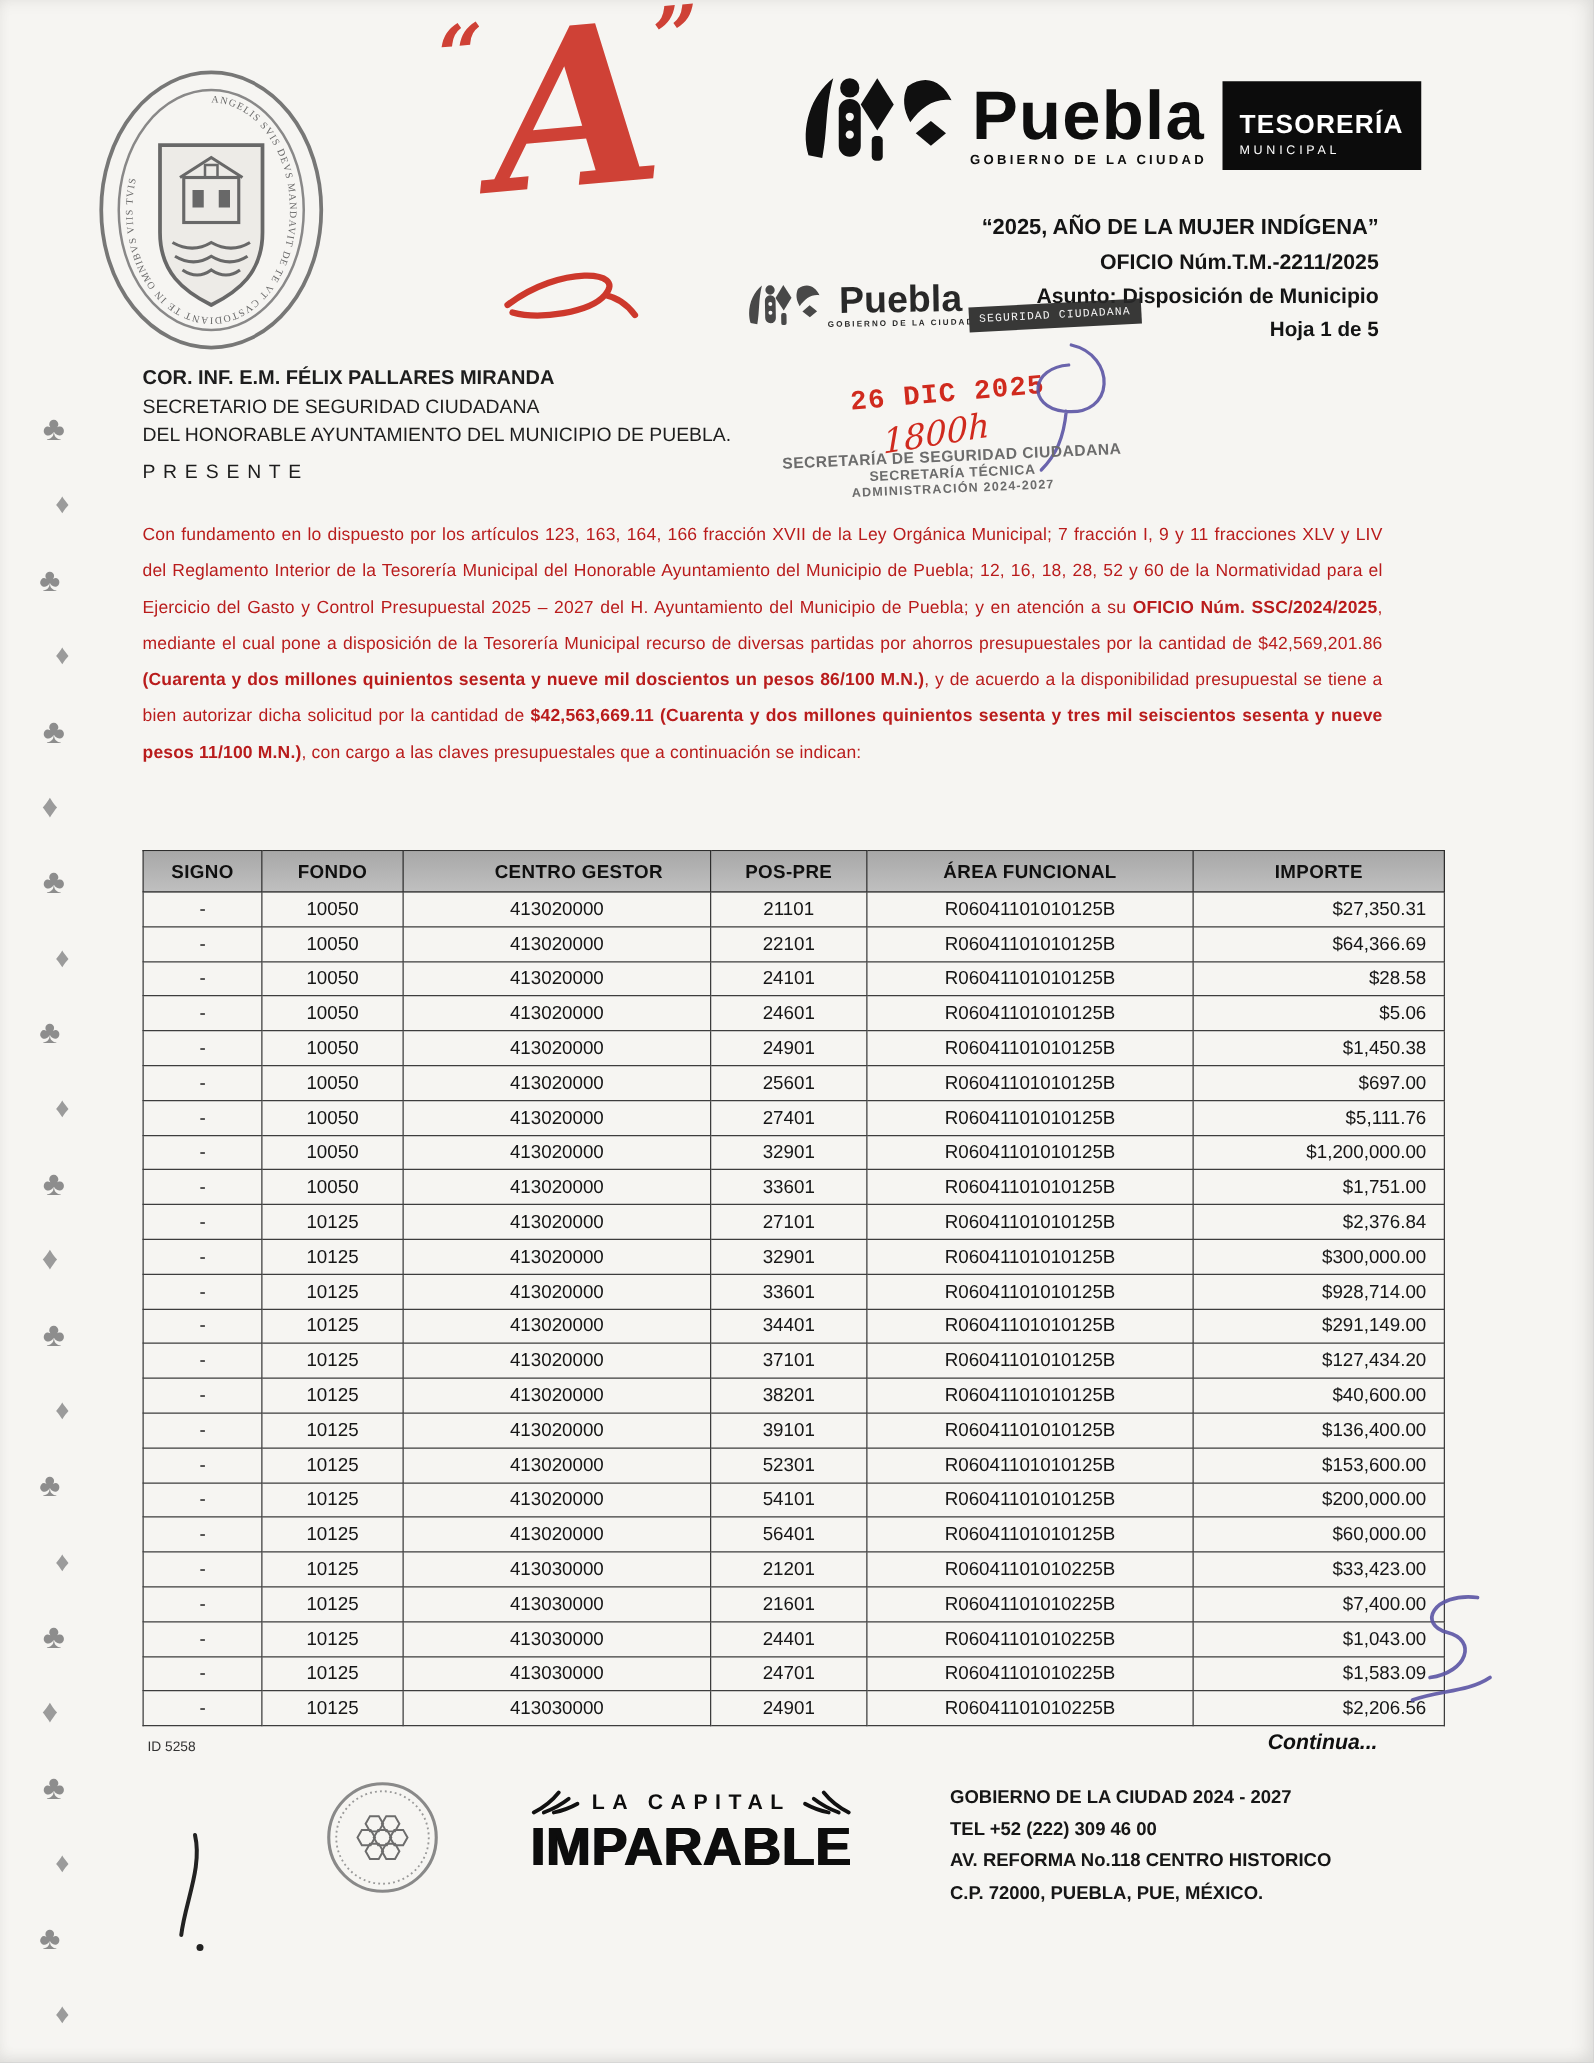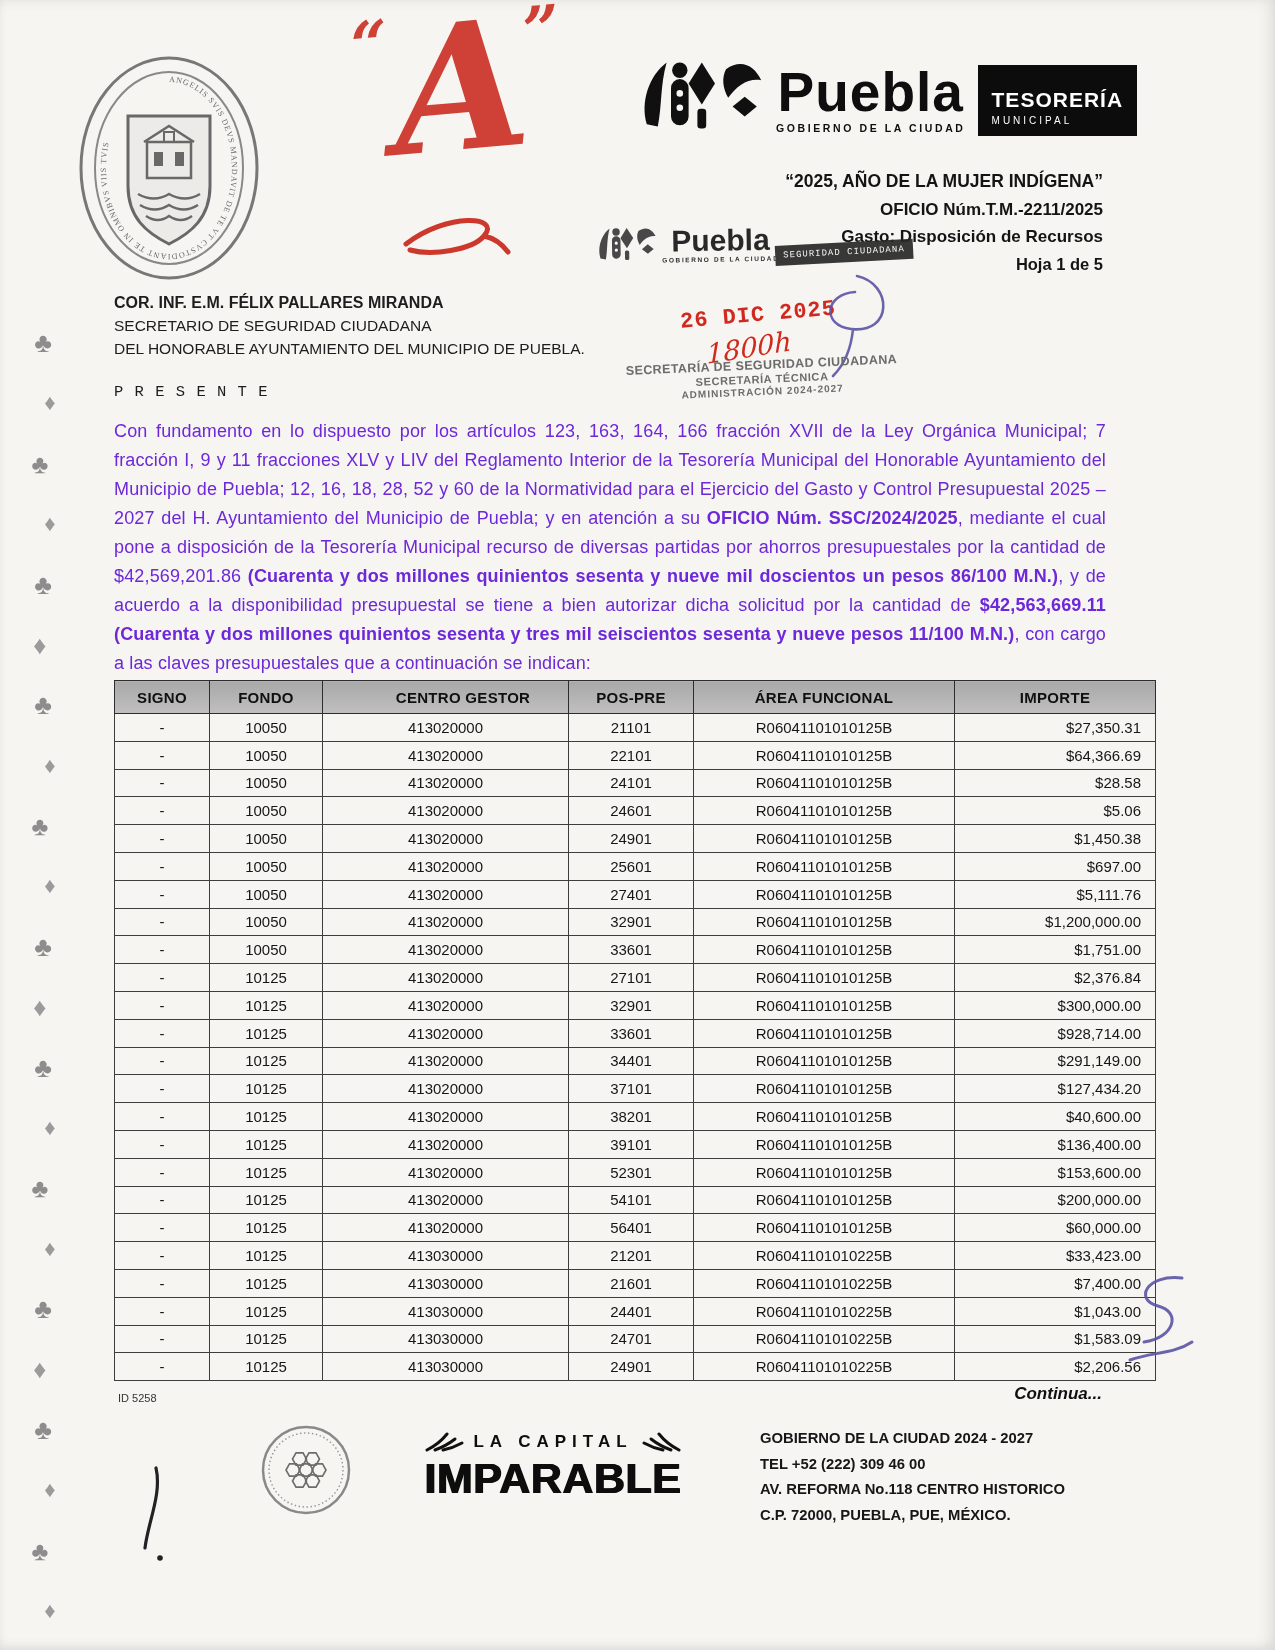--- a/index.html
+++ b/index.html
@@ -56,35 +56,35 @@
   .stamp2 .s2-icon{width:64px;height:44px;}
   .stamp2 .s2-word{text-align:center;margin-left:2px;}
   .stamp2 .s2-name{font-size:30px;font-weight:bold;color:#1c1c1c;line-height:.95;}
   .stamp2 .s2-tagline{font-size:6.5px;font-weight:bold;letter-spacing:1.6px;color:#1c1c1c;}
   .stamp2 .s2-band{background:#2c2c2c;color:#f0f0f0;font-family:"Liberation Mono",monospace;font-size:9px;letter-spacing:1px;padding:5px 8px;margin-left:-4px;margin-top:20px;transform:rotate(-2deg);white-space:nowrap;}
 
   
   .recipient{position:absolute;left:114px;top:291px;width:560px;}
   .recipient div{line-height:23px;font-size:15.5px;}
   .recipient .rname{font-weight:bold;font-size:16px;}
-  .recipient .rsal{margin-top:21px;letter-spacing:1px;font-family:Liberation Mono, monospace;}
+  .recipient .rsal{margin-top:6px;letter-spacing:1px;}
 
   
   .received-date{position:absolute;left:680px;top:303px;color:#d02a1e;font-family:"Liberation Mono",monospace;font-weight:bold;font-size:22px;letter-spacing:1px;transform:rotate(-5deg);}
   .received-time{position:absolute;left:706px;top:332px;color:#d02a1e;font-family:"DejaVu Serif",serif;font-style:italic;font-size:27px;transform:rotate(-9deg) skewX(-8deg);}
   .sig-scribble{position:absolute;left:795px;top:272px;}
 
   
   .office-stamp{position:absolute;left:588px;top:358px;width:348px;text-align:center;color:#6c6c6c;font-weight:bold;transform:rotate(-2.5deg);}
   .office-stamp .o1{font-size:12.5px;letter-spacing:.4px;}
   .office-stamp .o2{font-size:11px;margin-top:1px;letter-spacing:.6px;}
   .office-stamp .o3{font-size:10px;margin-top:1px;letter-spacing:1px;}
 
   
-  .body-par{position:absolute;left:114px;top:399px;width:992px;font-size:18px;line-height:29px;text-align:justify;color:#6d28d9;letter-spacing:.15px;}
+  .body-par{position:absolute;left:114px;top:399px;width:992px;font-size:14px;line-height:29px;text-align:justify;color:#b91c1c;letter-spacing:.15px;}
   .body-par .b{font-weight:bold;}
 
   
   .budget-table{position:absolute;left:114px;top:680px;width:990px;border-collapse:collapse;table-layout:fixed;}
   .budget-table th{
     background:linear-gradient(#a8a8a8,#c0c0c0);
     color:#101010;font-weight:bold;font-size:15px;letter-spacing:.3px;
     border:1px solid #2d2d2d;height:30px;
   }
   .budget-table td{
@@ -190,21 +190,21 @@
     </div>
     <div class="brand-box">
       <div class="l1">TESORERÍA</div>
       <div class="l2">MUNICIPAL</div>
     </div>
   </div>
 
   <div class="doc-meta">
     <div class="dm1">“2025, AÑO DE LA MUJER INDÍGENA”</div>
     <div class="dm2">OFICIO Núm.T.M.-2211/2025</div>
-    <div class="dm3">Gasto: Disposición de Recursos</div>
+    <div class="dm3">Asunto: Disposición de Municipio</div>
     <div class="dm4">Hoja 1 de 5</div>
   </div>
 
   <div class="stamp2">
     <svg class="s2-icon" viewBox="0 0 120 80" fill="#3d3d3d">
         <use href="#pmarks"></use>
       </svg>
     <div class="s2-word">
       <div class="s2-name">Puebla</div>
       <div class="s2-tagline">GOBIERNO DE LA CIUDAD</div>

